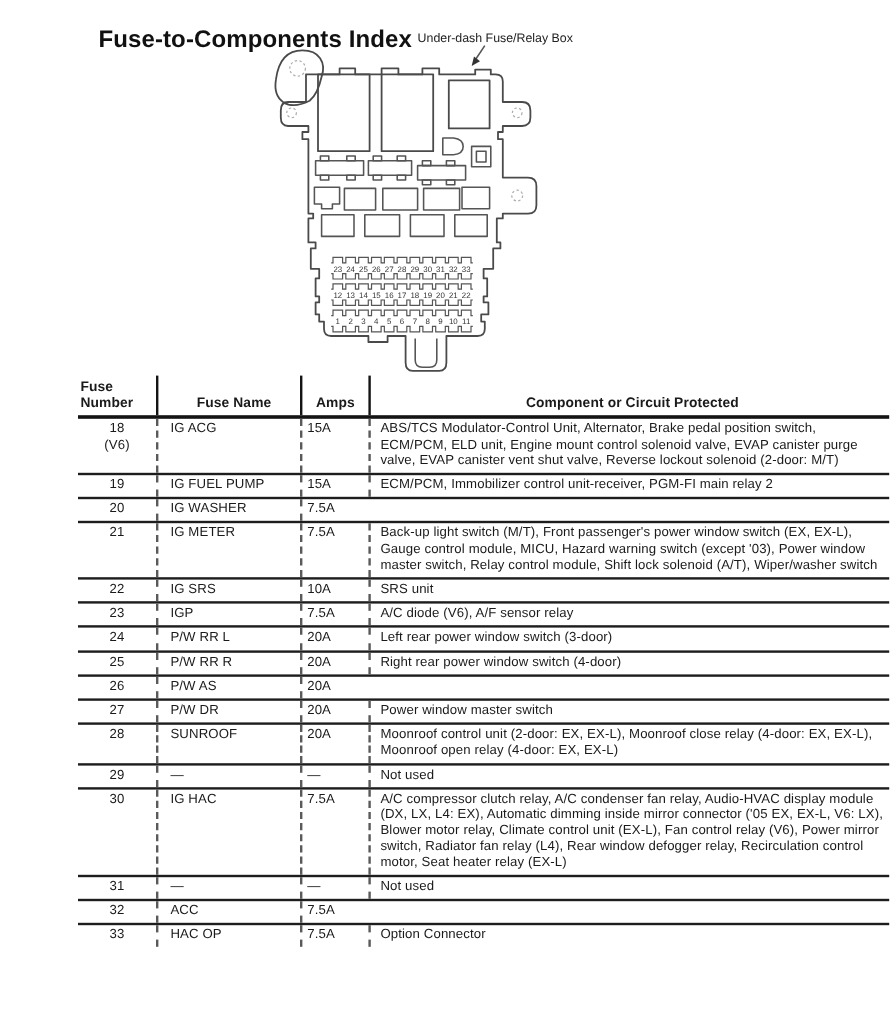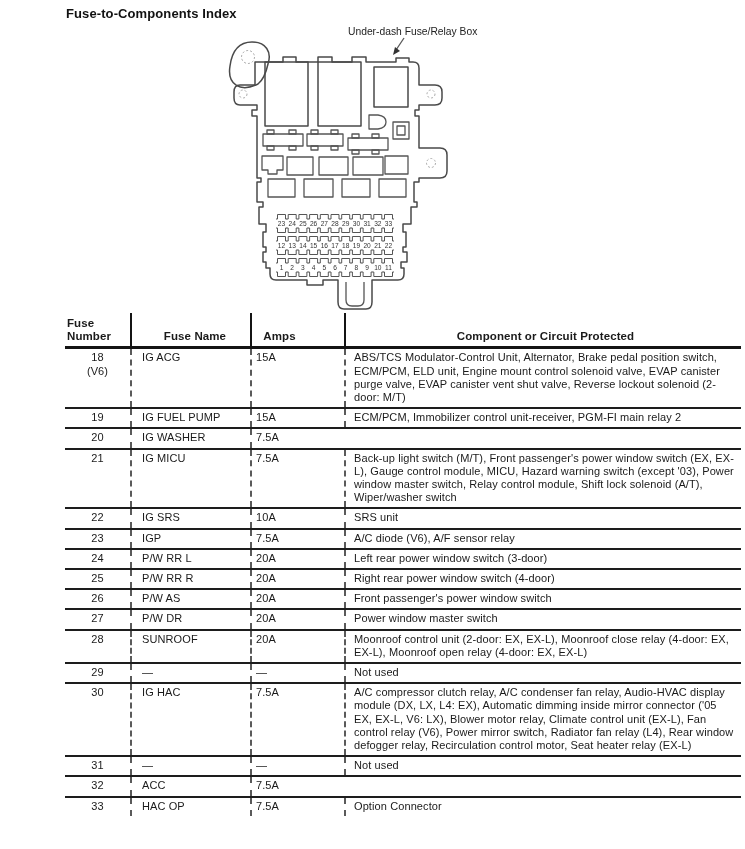--- a/index.html
+++ b/index.html
@@ -1,22 +1,22 @@
 <!DOCTYPE html>
 <html><head>
 <meta charset="utf-8">
 <style>
   html,body{margin:0;padding:0;background:#fff;}
   .page{
     position:relative;width:745px;height:849px;background:#fff;overflow:hidden;
     font-family:"Liberation Sans",sans-serif;color:#1c1c1c;
   }
   .page-title{
-    position:absolute;left:66px;top:6px;margin:0;
-    font-size:13px;font-weight:bold;color:#111;letter-spacing:.1px;
+    position:absolute;left:66px;top:6px;margin:16px;
+    font-size:20px;font-weight:bold;color:#111;letter-spacing:.1px;
   }
   .diagram{position:absolute;left:0;top:18px;width:745px;height:295px;}
   .diagram svg{display:block;}
   .ln{fill:none;stroke:#4a4a4a;stroke-width:1.5;stroke-linejoin:round;}
   .ln2{fill:none;stroke:#555;stroke-width:1.3;stroke-linejoin:round;}
   .faint{fill:none;stroke:#ababab;stroke-width:1;stroke-dasharray:2 2;}
   .diagram-label{font-size:10.3px;fill:#222;}
   .fuse-num{font-size:6.6px;fill:#333;text-anchor:middle;}
   .fuse-bracket{fill:none;stroke:#555;stroke-width:1;}
 
@@ -30,21 +30,21 @@
     padding:4px 2px 3px 2px;box-sizing:border-box;
   }
   .thead .c + .c{border-left:2px solid #141414;}
   .trow{display:flex;border-bottom:2px solid #1d1d1d;}
   .trow:last-child{border-bottom:none;}
   .trow .c{padding:2px 4px 3px 4px;box-sizing:border-box;}
   .trow .c + .c{border-left:2px dashed #5a5a5a;}
   .col-num{width:65px;flex:0 0 65px;text-align:center;}
   .col-name{width:120px;flex:0 0 120px;padding-left:10px !important;}
   .col-amps{width:57px;flex:0 0 57px;text-align:left;}
-  .col-comp{flex:1 1 auto;padding-left:8px !important;padding-right:4px !important;margin-left:37px;}
+  .col-comp{flex:1 1 auto;padding-left:8px !important;padding-right:4px !important;}
 </style>
 </head>
 <body>
 
 <div class="page">
 
   <h1 class="page-title">Fuse-to-Components Index</h1>
 
   <div class="diagram">
     <svg width="745" height="295" viewBox="0 18 745 295">
@@ -235,21 +235,21 @@
           <div class="c col-amps">15A</div>
           <div class="c col-comp">ECM/PCM, Immobilizer control unit-receiver, PGM-FI main relay 2</div>
         </div>
         <div class="trow">
           <div class="c col-num">20</div>
           <div class="c col-name">IG WASHER</div>
           <div class="c col-amps">7.5A</div>
         </div>
         <div class="trow">
           <div class="c col-num">21</div>
-          <div class="c col-name">IG MICU</div>
+          <div class="c col-name">IG METER</div>
           <div class="c col-amps">7.5A</div>
           <div class="c col-comp">Back-up light switch (M/T), Front passenger's power window switch (EX, EX-L), Gauge control module, MICU, Hazard warning switch (except '03), Power window master switch, Relay control module, Shift lock solenoid (A/T), Wiper/washer switch</div>
         </div>
         <div class="trow">
           <div class="c col-num">22</div>
           <div class="c col-name">IG SRS</div>
           <div class="c col-amps">10A</div>
           <div class="c col-comp">SRS unit</div>
         </div>
         <div class="trow">
@@ -267,21 +267,20 @@
         <div class="trow">
           <div class="c col-num">25</div>
           <div class="c col-name">P/W RR R</div>
           <div class="c col-amps">20A</div>
           <div class="c col-comp">Right rear power window switch (4-door)</div>
         </div>
         <div class="trow">
           <div class="c col-num">26</div>
           <div class="c col-name">P/W AS</div>
           <div class="c col-amps">20A</div>
-          <div class="c col-comp">Front passenger's power window switch</div>
         </div>
         <div class="trow">
           <div class="c col-num">27</div>
           <div class="c col-name">P/W DR</div>
           <div class="c col-amps">20A</div>
           <div class="c col-comp">Power window master switch</div>
         </div>
         <div class="trow">
           <div class="c col-num">28</div>
           <div class="c col-name">SUNROOF</div>

